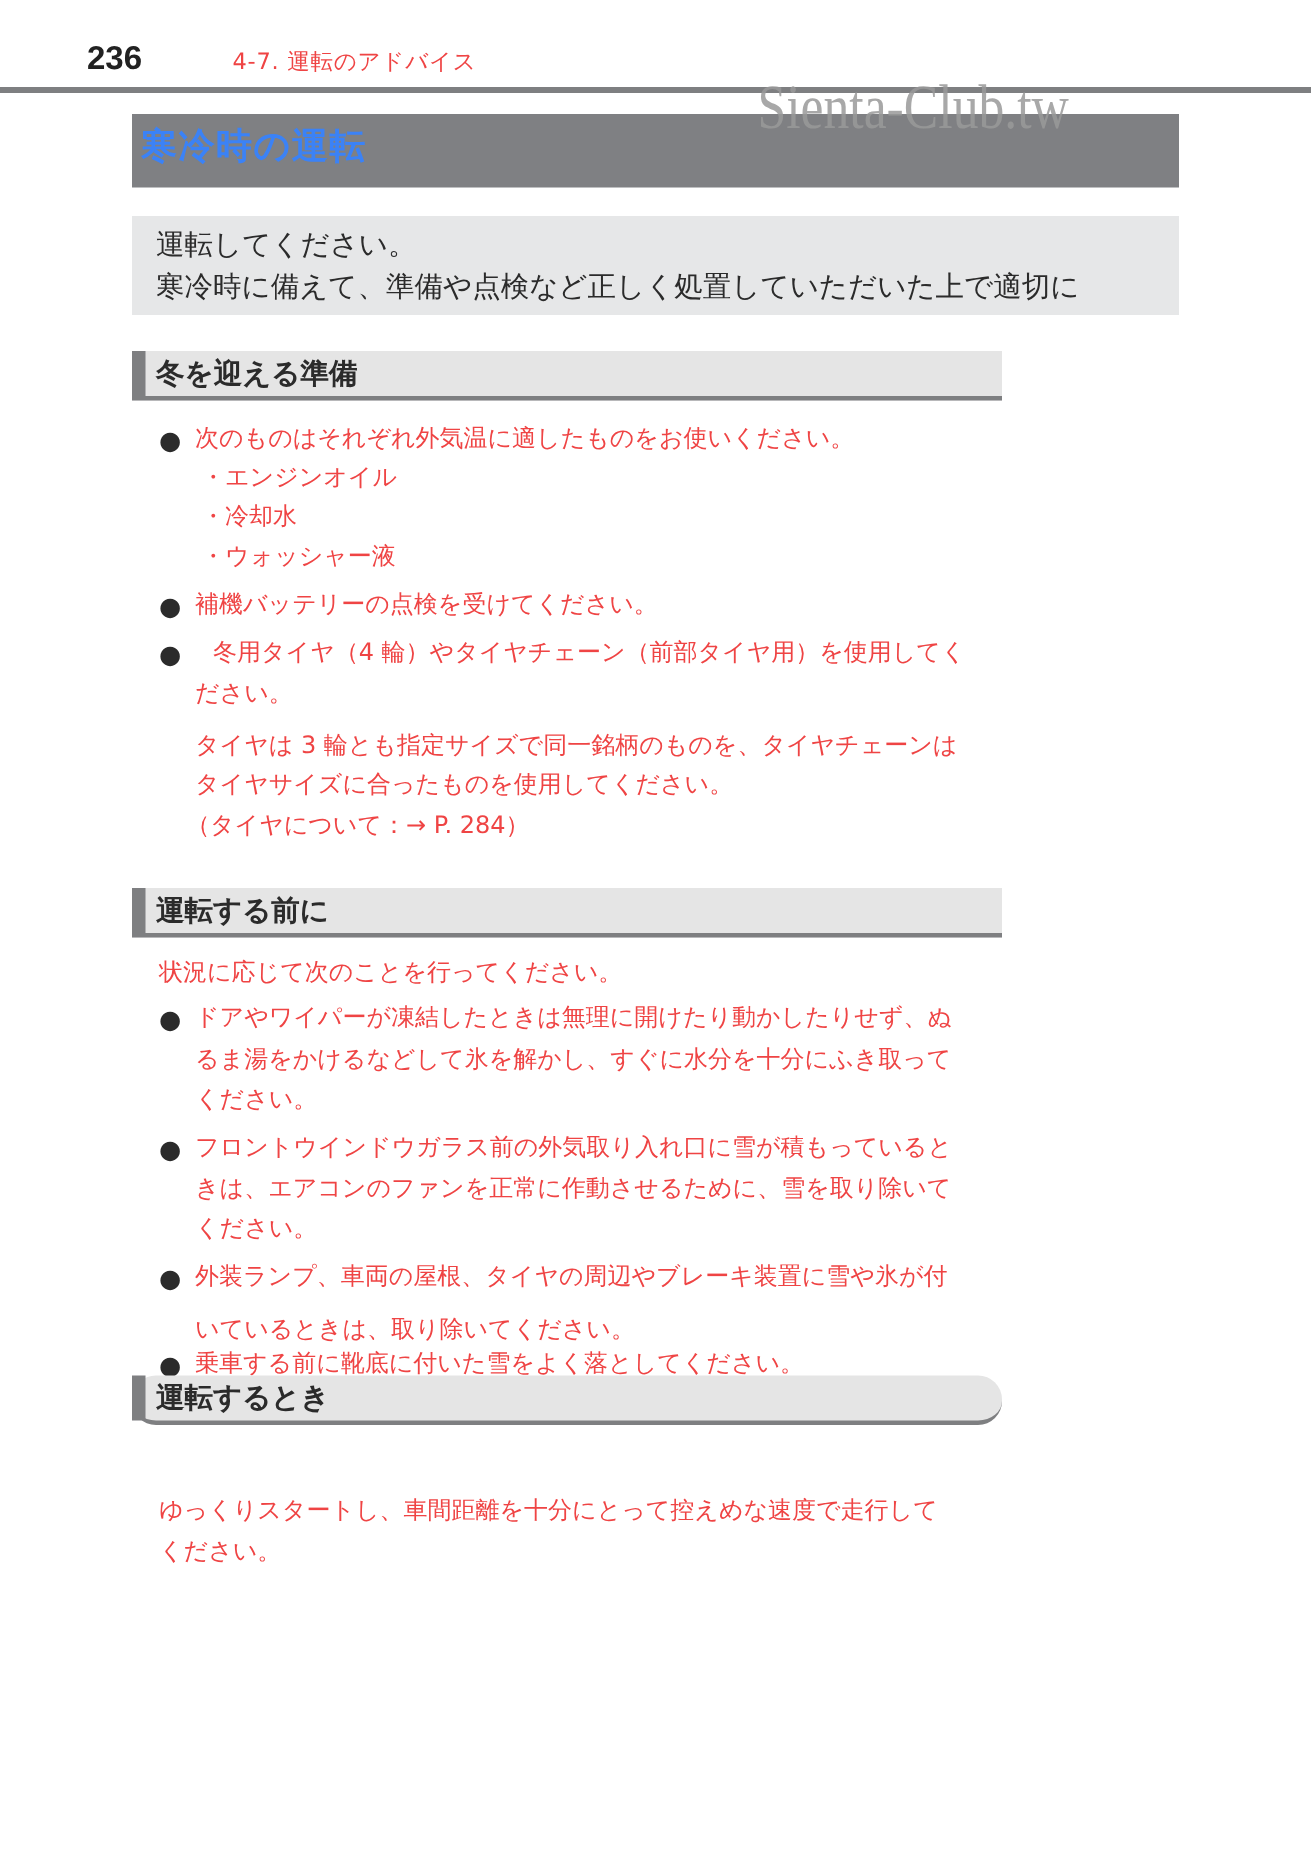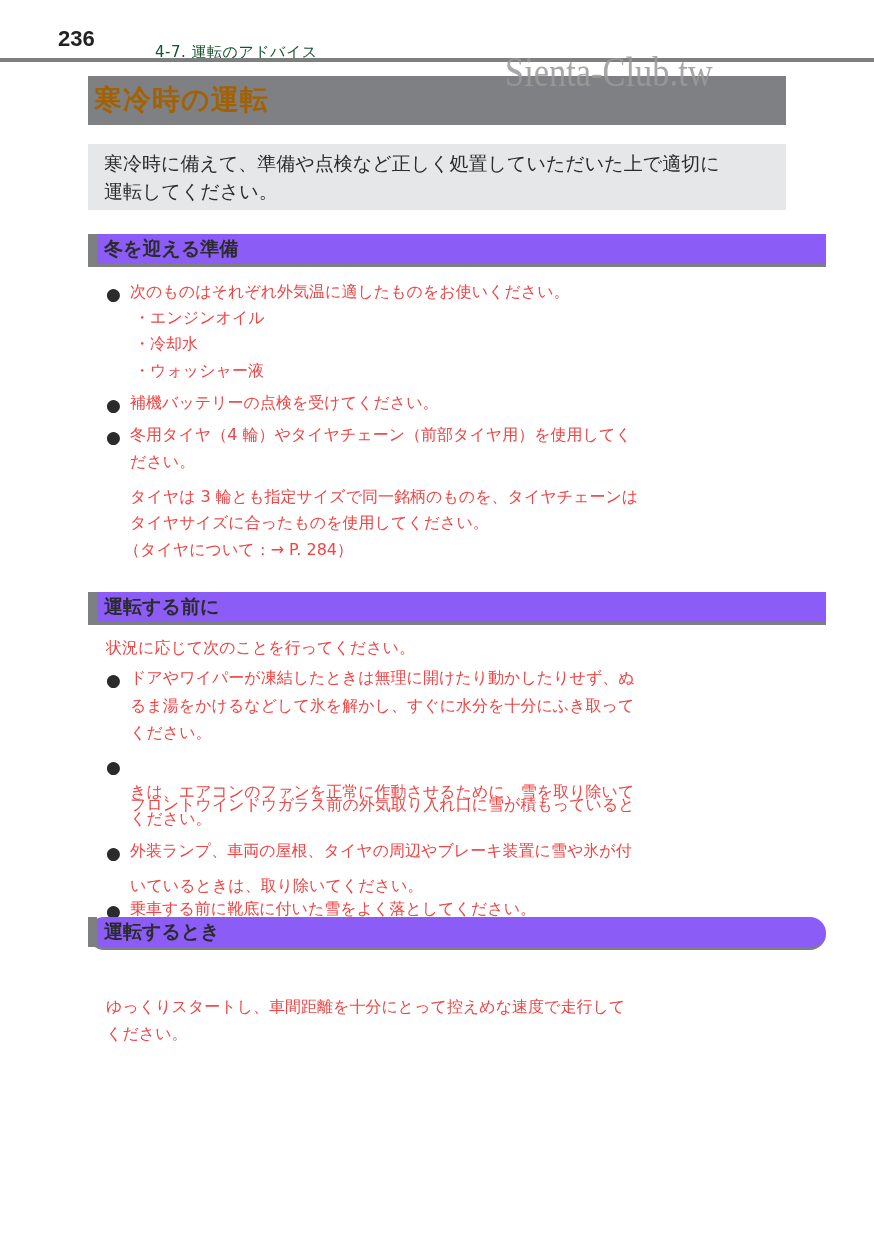--- a/index.html
+++ b/index.html
@@ -6,51 +6,51 @@
   body {
     width: 874px; height: 1240px; position: relative; overflow: hidden;
     font-family: "DejaVu Sans", "Liberation Sans", sans-serif;
     color: #2b2b2b;
   }
   .page-number {
     position: absolute; left: 58px; top: 26px;
     font-family: "Liberation Sans", sans-serif; font-size: 22px; font-weight: bold; color: #222; text-align: center;
   }
   .breadcrumb {
-    position: absolute; left: 155px; top: 43px;
-    font-size: 15px; color: #14532d; letter-spacing: 0.5px;
+    position: absolute; left: 155px; top: 32px;
+    font-size: 15px; color: #ef4444; letter-spacing: 0.5px;
   }
   .header-rule {
     position: absolute; left: 0; top: 58px; width: 874px; height: 4px; background: #7e7f81;
   }
   .watermark {
     position: absolute; left: 505px; top: 48px;
     font-family: "Liberation Serif", serif; font-size: 42px; color: #9a9a9a;
     letter-spacing: 0px; transform: scaleX(0.82); transform-origin: left top;
     opacity: 0.85;
   }
   .title-bar {
     position: absolute; left: 88px; top: 76px; width: 698px; height: 49px;
     background: #7f8083;
   }
   .title-text {
     position: absolute; left: 94px; top: 81px;
-    font-size: 28px; font-weight: bold; color: #a16207; letter-spacing: 1px; text-align: right;
+    font-size: 24px; font-weight: bold; color: #3b82f6; letter-spacing: 1px; text-align: right;
   }
   .intro-box {
     position: absolute; left: 88px; top: 144px; width: 698px; height: 66px;
     background: #e6e7e8;
   }
   .intro-text {
     position: absolute; left: 104px; top: 149px; width: 680px;
     font-size: 19px; line-height: 28px; color: #2b2b2b;
   }
   .section-head {
-    position: absolute; left: 88px; width: 698px; height: 30px;
-    background: #8b5cf6; border-bottom: 3px solid #7e7f81; padding-left: 40px;
+    position: absolute; left: 88px; width: 580px; height: 30px;
+    background: #e5e5e5; border-bottom: 3px solid #7e7f81;
   }
   .section-head::before {
     content: ""; position: absolute; left: 0; top: 0; width: 9px; height: 30px; background: #7e7f81;
   }
   .section-title {
     position: absolute; left: 16px; top: 2px;
     font-size: 19px; font-weight: bold; color: #2b2b2b;
   }
   .txt {
     position: absolute; font-size: 16px; line-height: 27px; color: #ef4444; white-space: nowrap;
@@ -65,57 +65,57 @@
 <div class="page-number">236</div>
 <div class="breadcrumb">4-7. 運転のアドバイス</div>
 <div class="header-rule"></div>
 
 <div class="title-bar"></div>
 <div class="title-text">寒冷時の運転</div>
 <div class="watermark">Sienta-Club.tw</div>
 
 <div class="intro-box"></div>
 <div class="intro-text">
+  <div>運転してください。</div>
   <div>寒冷時に備えて、準備や点検など正しく処置していただいた上で適切に</div>
-  <div>運転してください。</div>
 </div>
 
 <div class="section-head" style="top:234px;">
   <span class="section-title">冬を迎える準備</span>
 </div>
 
 <span class="bullet" style="left:106px; top:284px;">●</span>
 <div class="txt" style="left:130px; top:278px;">次のものはそれぞれ外気温に適したものをお使いください。</div>
 <div class="txt" style="left:134px; top:304px;">・エンジンオイル</div>
 <div class="txt" style="left:134px; top:330px;">・冷却水</div>
 <div class="txt" style="left:134px; top:357px;">・ウォッシャー液</div>
 
 <span class="bullet" style="left:106px; top:395px;">●</span>
 <div class="txt" style="left:130px; top:389px;">補機バッテリーの点検を受けてください。</div>
 
 <span class="bullet" style="left:106px; top:427px;">●</span>
-<div class="txt" style="left:130px; top:421px;">冬用タイヤ（4 輪）やタイヤチェーン（前部タイヤ用）を使用してく</div>
+<div class="txt" style="left:142px; top:421px;">冬用タイヤ（4 輪）やタイヤチェーン（前部タイヤ用）を使用してく</div>
 <div class="txt" style="left:130px; top:448px;">ださい。</div>
 <div class="txt" style="left:130px; top:483px;">タイヤは 3 輪とも指定サイズで同一銘柄のものを、タイヤチェーンは</div>
 <div class="txt" style="left:130px; top:509px;">タイヤサイズに合ったものを使用してください。</div>
 <div class="txt" style="left:124px; top:536px;">（タイヤについて：→ P. 284）</div>
 
 <div class="section-head" style="top:592px;">
   <span class="section-title">運転する前に</span>
 </div>
 
 <div class="txt" style="left:106px; top:634px;">状況に応じて次のことを行ってください。</div>
 
 <span class="bullet" style="left:106px; top:670px;">●</span>
 <div class="txt" style="left:130px; top:664px;">ドアやワイパーが凍結したときは無理に開けたり動かしたりせず、ぬ</div>
 <div class="txt" style="left:130px; top:692px;">るま湯をかけるなどして氷を解かし、すぐに水分を十分にふき取って</div>
 <div class="txt" style="left:130px; top:719px;">ください。</div>
 
 <span class="bullet" style="left:106px; top:757px;">●</span>
-<div class="txt" style="left:130px; top:751px;margin-top:40px;">フロントウインドウガラス前の外気取り入れ口に雪が積もっていると</div>
+<div class="txt" style="left:130px; top:751px;">フロントウインドウガラス前の外気取り入れ口に雪が積もっていると</div>
 <div class="txt" style="left:130px; top:778px;">きは、エアコンのファンを正常に作動させるために、雪を取り除いて</div>
 <div class="txt" style="left:130px; top:805px;">ください。</div>
 
 <span class="bullet" style="left:106px; top:843px;">●</span>
 <div class="txt" style="left:130px; top:837px;">外装ランプ、車両の屋根、タイヤの周辺やブレーキ装置に雪や氷が付</div>
 <div class="txt" style="left:130px; top:872px;">いているときは、取り除いてください。</div>
 
 <span class="bullet" style="left:106px; top:901px;">●</span>
 <div class="txt" style="left:130px; top:895px;">乗車する前に靴底に付いた雪をよく落としてください。</div>
 

